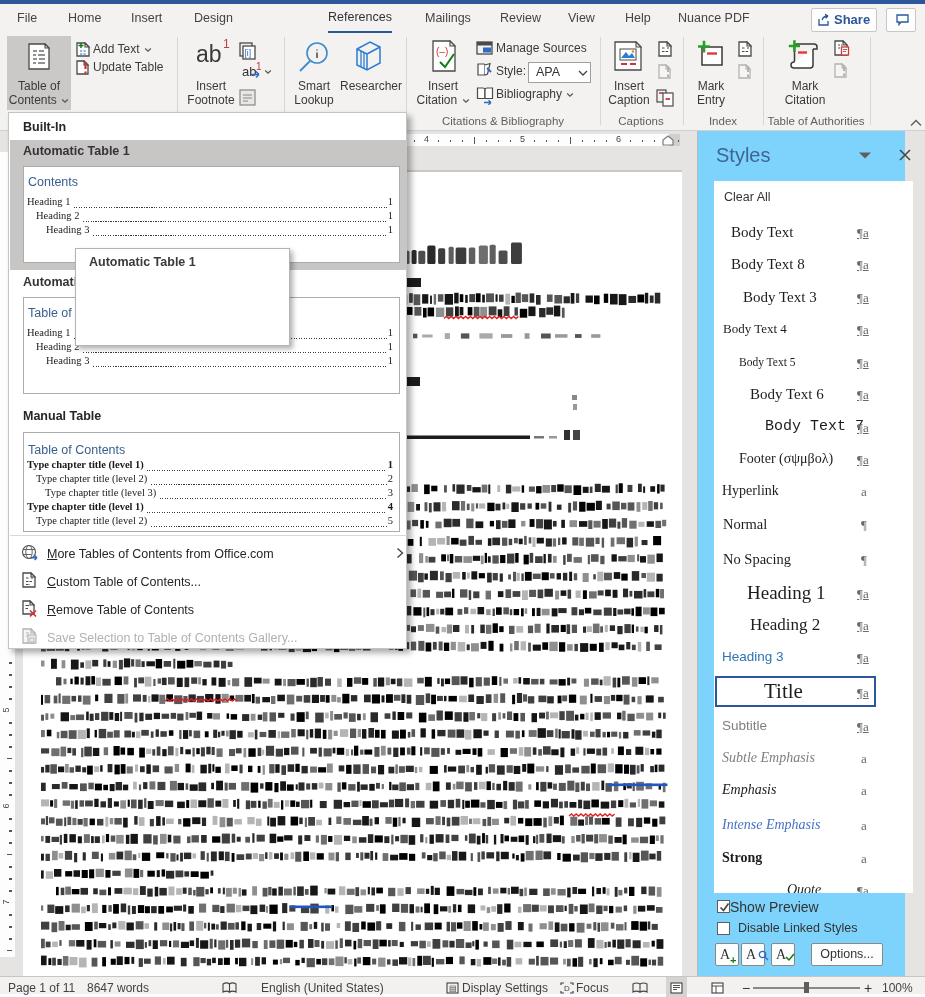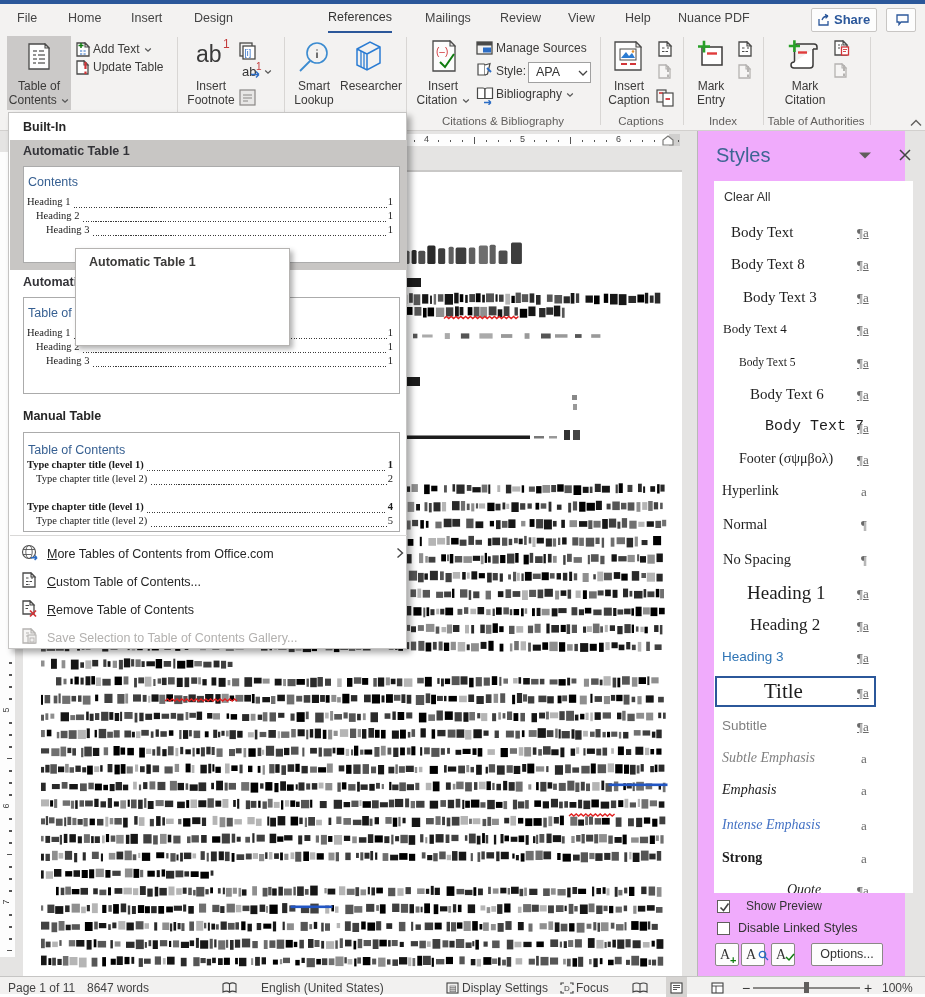--- a/index.html
+++ b/index.html
@@ -13,21 +13,21 @@
 .biglbl{position:absolute;font-size:12px;color:#3b3a39;text-align:center;line-height:14px}
 .smalllbl{position:absolute;font-size:12px;color:#3b3a39;line-height:17px;white-space:nowrap}
 .grplbl{position:absolute;top:82px;font-size:11.5px;color:#605e5c;text-align:center;white-space:nowrap}
 .workspace{left:0;top:131px;width:925px;height:845px;background:#e5e4e3}
 .hruler{position:absolute;left:23px;top:3px;width:646px;height:12px;background:#fdfdfd}
 .hruler-margin{position:absolute;left:669px;top:3px;width:11px;height:12px;background:#d0cfce}
 .vruler{position:absolute;left:0px;top:21px;width:15px;height:805px;background:#fdfdfd}
 .tick{position:absolute;background:#555}
 .rulnum{position:absolute;font-size:9px;color:#444}
 .page{position:absolute;left:23px;top:39px;width:659px;height:806px;background:#fff;border-top:2px solid #c9c8c7}
-.pane{left:697px;top:131px;width:208px;height:845px;background:#f0abfc;border-left:1px solid #b9b8b7}
+.pane{left:697px;top:131px;width:208px;height:845px;background:#7dd3fc;border-left:1px solid #b9b8b7}
 .panelist{position:absolute;left:16px;top:50px;width:199px;height:712px;background:#fff;overflow:hidden}
 .sitem{position:absolute;white-space:nowrap;color:#1d1d1d}
 .ssym{position:absolute;font-family:"Liberation Serif",serif;font-size:13px;color:#6a6a6a}
 .statusbar{left:0;top:976px;width:925px;height:18px;background:#f2f1f0;border-top:1px solid #c6c5c4;font-size:12px;color:#424242}
 .sbtxt{position:absolute;top:3px;line-height:16px;white-space:nowrap}
 .dropdown{left:8px;top:112px;width:399px;height:537px;background:#fff;border:1px solid #c5c4c3;box-shadow:4px 4px 6px rgba(0,0,0,.33);z-index:10}
 .ddhdr{position:absolute;left:14px;font-size:12.5px;font-weight:bold;color:#262626}
 .gallhover{position:absolute;left:1px;width:397px;background:#c8c6c4}
 .galltitle{position:absolute;left:14px;font-size:12.5px;font-weight:bold;color:#333338}
 .pbox{position:absolute;left:14px;width:377px;background:#fff;border:1px solid #ababab}
@@ -2716,21 +2716,21 @@
         <div class="ssym" style="left:147px;top:637px;">a</div>
         <div class="sitem" style="left:8px;top:677px;font-family:'Liberation Serif';font-weight:bold;font-size:14px;line-height:16px;transform:translateY(-50%)">Strong</div>
         <div class="ssym" style="left:147px;top:670px;">a</div>
         <div class="sitem" style="left:73px;top:709px;font-family:'Liberation Serif';font-style:italic;font-size:14px;line-height:16px;transform:translateY(-50%)">Quote</div>
         <div class="ssym" style="left:143px;top:702px;text-decoration:underline;">¶a</div>
       </div>
       <div class="abs" style="left:19px;top:769px;width:13px;height:13px;background:#fff;border:1px solid #605e5c"></div>
       <svg class="abs" style="left:21px;top:771px" width="11" height="11" viewBox="0 0 11 11">
         <path d="M1.5 5.5 L4.5 8.5 L9.5 1.5" fill="none" stroke="#444" stroke-width="1.6"></path>
       </svg>
-      <span class="abs" style="left:48px;top:768px;font-size:12px;color:#333">Show Preview</span>
+      <span class="abs" style="left:32px;top:768px;font-size:14px;color:#333">Show Preview</span>
       <div class="abs" style="left:19px;top:791px;width:13px;height:13px;background:#fff;border:1px solid #605e5c"></div>
       <span class="abs" style="left:40px;top:790px;font-size:12.5px;color:#333">Disable Linked Styles</span>
       <div class="abs" style="left:17px;top:812px;width:24px;height:23px;background:#fdfdfd;border:1px solid #8a8886;border-radius:2px"></div>
       <div class="abs" style="left:43px;top:812px;width:24px;height:23px;background:#fdfdfd;border:1px solid #8a8886;border-radius:2px"></div>
       <div class="abs" style="left:73px;top:812px;width:24px;height:23px;background:#fdfdfd;border:1px solid #8a8886;border-radius:2px"></div>
       <span class="abs serif" style="left:22px;top:816px;font-size:14px;color:#333">A</span>
       <span class="abs" style="left:32px;top:823px;font-size:11px;font-weight:bold;color:#107c10">+</span>
       <span class="abs serif" style="left:48px;top:816px;font-size:14px;color:#333">A</span>
       <svg class="abs" style="left:60px;top:819px" width="11" height="11" viewBox="0 0 11 11">
         <circle cx="4.5" cy="4.5" r="3.2" fill="none" stroke="#2b6cc4" stroke-width="1.3"></circle>
@@ -2824,20 +2824,25 @@
         <div class="pline" style="top:26px;left:3px;font-weight:bold;">
           <span style="white-space:nowrap">Type chapter title (level 1)&nbsp;</span>
           <span class="lead"></span>
           <span>1</span>
         </div>
         <div class="pline" style="top:39.5px;left:12px;">
           <span style="white-space:nowrap">Type chapter title (level 2)&nbsp;</span>
           <span class="lead"></span>
           <span>2</span>
         </div>
+        <div class="pline" style="top:53.5px;left:21px;">
+          <span style="white-space:nowrap">Type chapter title (level 3)&nbsp;</span>
+          <span class="lead"></span>
+          <span>3</span>
+        </div>
         <div class="pline" style="top:67.5px;left:3px;font-weight:bold;">
           <span style="white-space:nowrap">Type chapter title (level 1)&nbsp;</span>
           <span class="lead"></span>
           <span>4</span>
         </div>
         <div class="pline" style="top:81.5px;left:12px;">
           <span style="white-space:nowrap">Type chapter title (level 2)&nbsp;</span>
           <span class="lead"></span>
           <span>5</span>
         </div>

